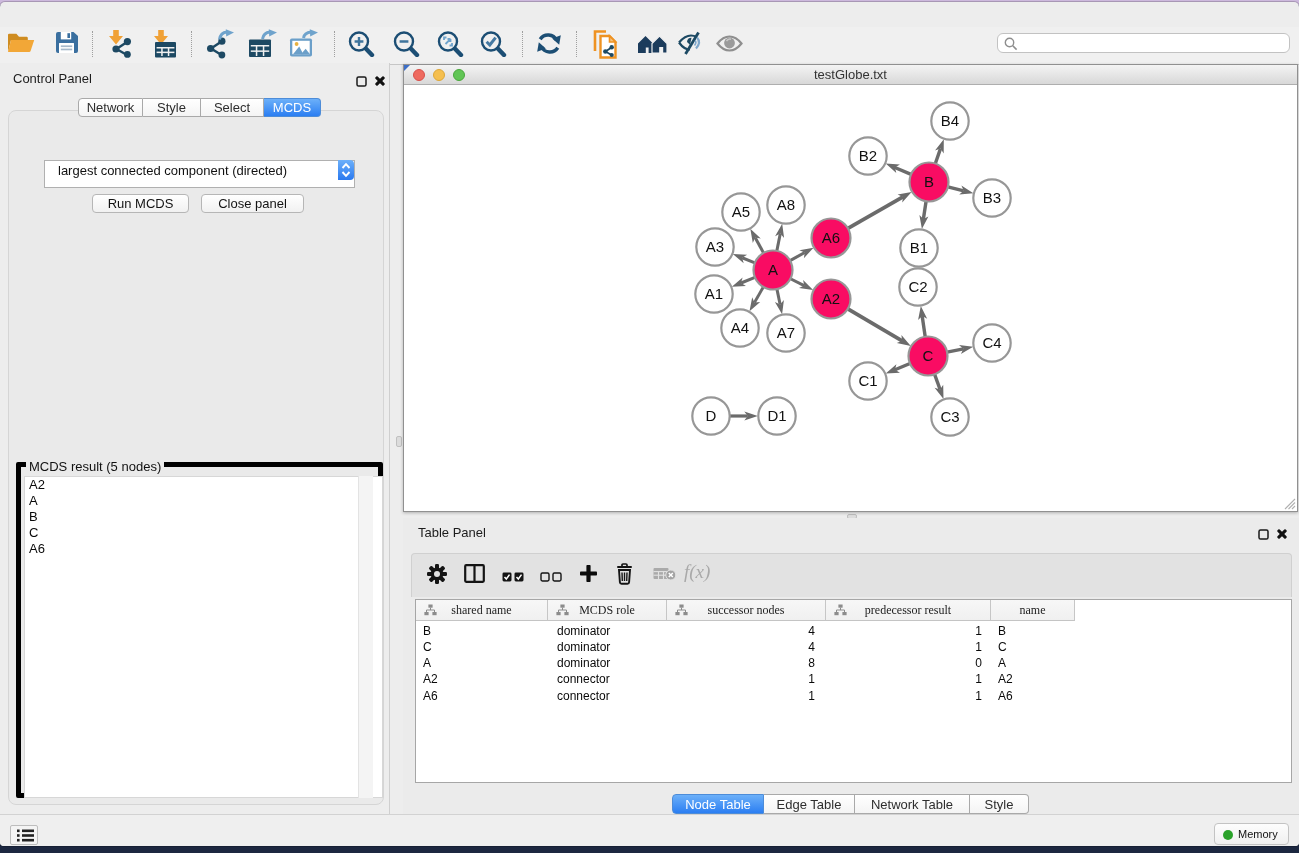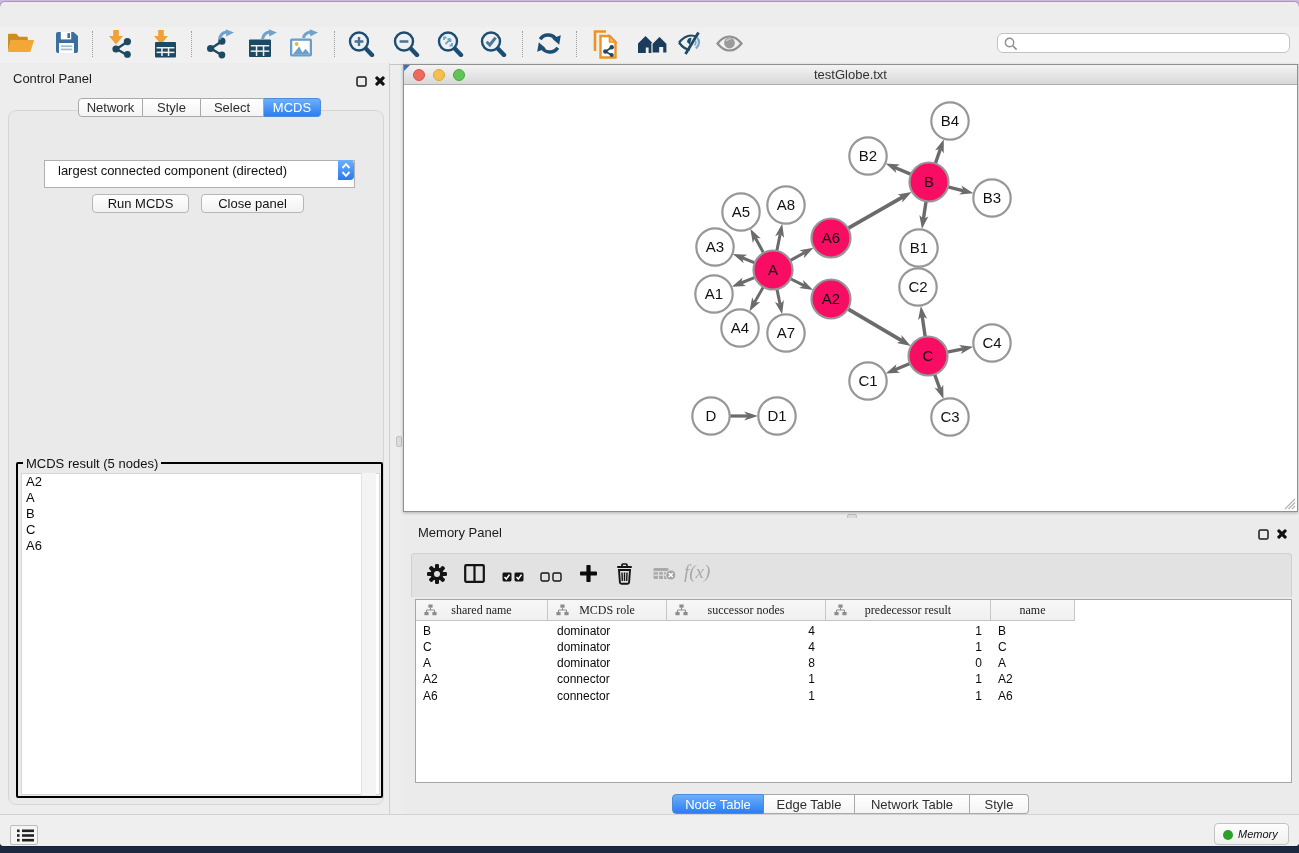--- a/index.html
+++ b/index.html
@@ -53,21 +53,21 @@
   #criterion { position:absolute; top:97px; left:44px; width:311px; height:28px; background:#fff;
                border:1px solid #b0b0b0; border-radius:0; }
   #criterion .val { position:absolute; left:13px; top:0; height:20px; line-height:19px; font-size:13px; color:#111; white-space:nowrap; }
   #criterion .stepper { position:absolute; right:0; top:-1px; width:16px; height:20px;
                         background:linear-gradient(#6db0fa,#2a79ef); border-radius:0 4px 4px 0; }
   .pushbtn { position:absolute; height:19px; background:linear-gradient(#ffffff,#f1f1f1);
              border:1px solid #b6b6b6; border-radius:4px; font-size:13px; color:#141414;
              text-align:center; line-height:17px; }
 
   #result-box { position:absolute; top:399px; left:16px; width:367px; height:336px;
-                border:2px solid #000000; border-radius:2px; }
+                border:5px solid #000000; border-radius:2px; }
   #result-box legend.lbl { position:absolute; top:-8px; left:5px; background:#eaeaea; padding:0 3px;
                            font-size:13px; color:#111; }
   #result-list { position:absolute; top:9px; left:3px; width:359px; height:322px; background:#fff;
                  border:1px solid #d7d7d7; overflow:hidden; }
   #result-list .item { height:16px; line-height:16px; font-size:13px; color:#090909; padding-left:4px; }
   #result-scroll { position:absolute; top:9px; right:5px; width:15px; height:322px; background:#f4f4f4;
                    border-left:1px solid #e3e3e3; }
 
   
   #netwin { position:absolute; left:403px; top:62px; width:895px; height:448px;
@@ -104,21 +104,21 @@
   .trow { position:absolute; left:0; width:877px; height:16px; }
   .tcell { position:absolute; top:0; height:16px; line-height:16px; font-size:12px; color:#0a0a0a;
            white-space:nowrap; overflow:hidden; }
 
   
   #statusbar { position:absolute; top:812px; left:0; width:1299px; height:32px;
                background:#efefef; border-top:1px solid #d2d2d2; }
   #listbtn { position:absolute; left:10px; top:10px; width:28px; height:20px; background:#f4f4f4;
              border:1px solid #bdbdbd; border-radius:2px; }
   #membtn { position:absolute; right:10px; top:8px; width:75px; height:22px;
-            background:linear-gradient(#fdfdfd,#f0f0f0); border:1px solid #c3c3c3; border-radius:4px;font-style:italic; }
+            background:linear-gradient(#fdfdfd,#f0f0f0); border:1px solid #c3c3c3; border-radius:4px; }
   #membtn .dot { position:absolute; left:8px; top:6px; width:10px; height:10px; border-radius:50%;
                  background:#2aa22a; }
   #membtn .lbl { position:absolute; left:23px; top:0; height:22px; line-height:21px; font-size:11px; color:#111; }
 </style>
 </head>
 <body>
 
 <div id="screen">
 <div id="app">
 
@@ -458,21 +458,21 @@
         <g stroke="#b0b0b0" stroke-width="1.1">
           <line x1="1" y1="11" x2="11" y2="1"></line>
               <line x1="4.5" y1="11" x2="11" y2="4.5"></line>
               <line x1="8" y1="11" x2="11" y2="8"></line>
         </g>
       </svg>
     </div>
   </div>
 
   <div id="tablepanel">
-    <div id="tp-title">Memory Panel</div>
+    <div id="tp-title">Table Panel</div>
     <span class="panelbtns" style="right:30px; top:8px;">
       <svg width="11" height="11" viewBox="0 0 11 11">
             <rect x="1" y="1" width="9" height="9" rx="1.6" fill="none" stroke="#1a1a1a" stroke-width="1.5"></rect>
           </svg>
     </span>
     <span class="panelbtns" style="right:11px; top:8px;">
       <svg width="12" height="12" viewBox="0 0 12 12">
             <g transform="rotate(45 6 6)" fill="#111">
         <rect x="0.2" y="4.45" width="11.6" height="3.1" rx="1"></rect>
               <rect x="4.45" y="0.2" width="3.1" height="11.6" rx="1"></rect>

